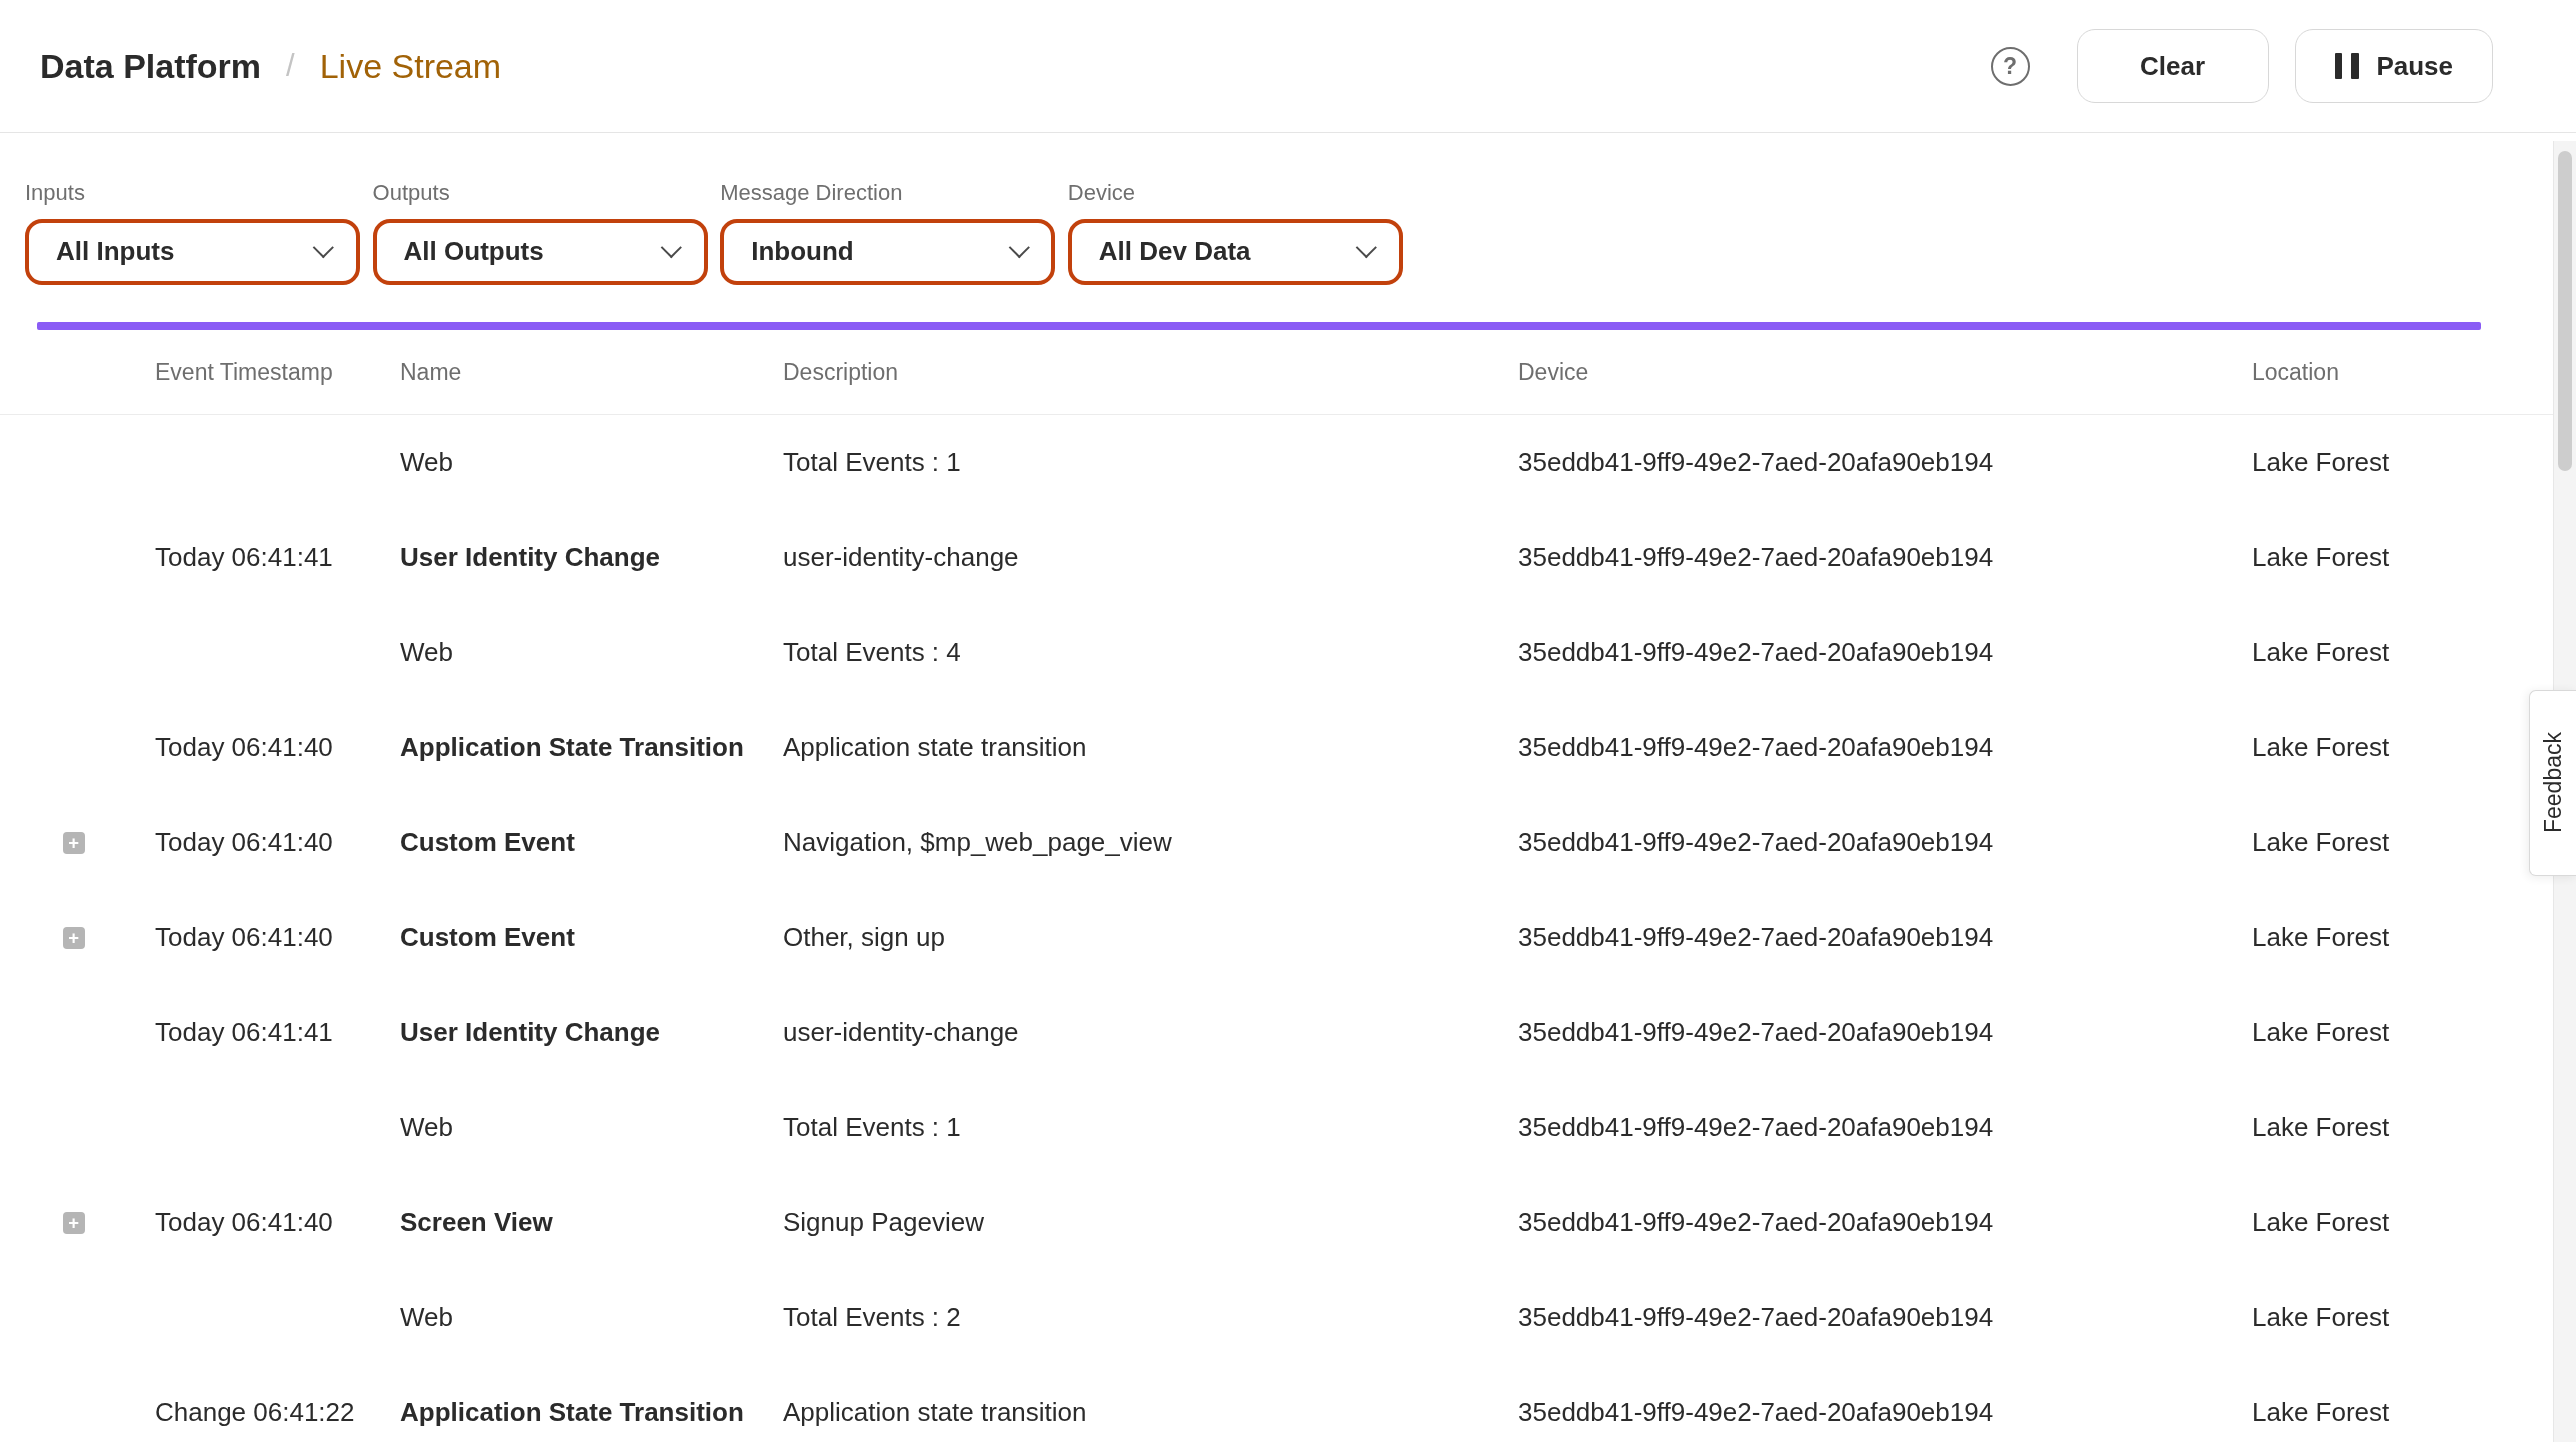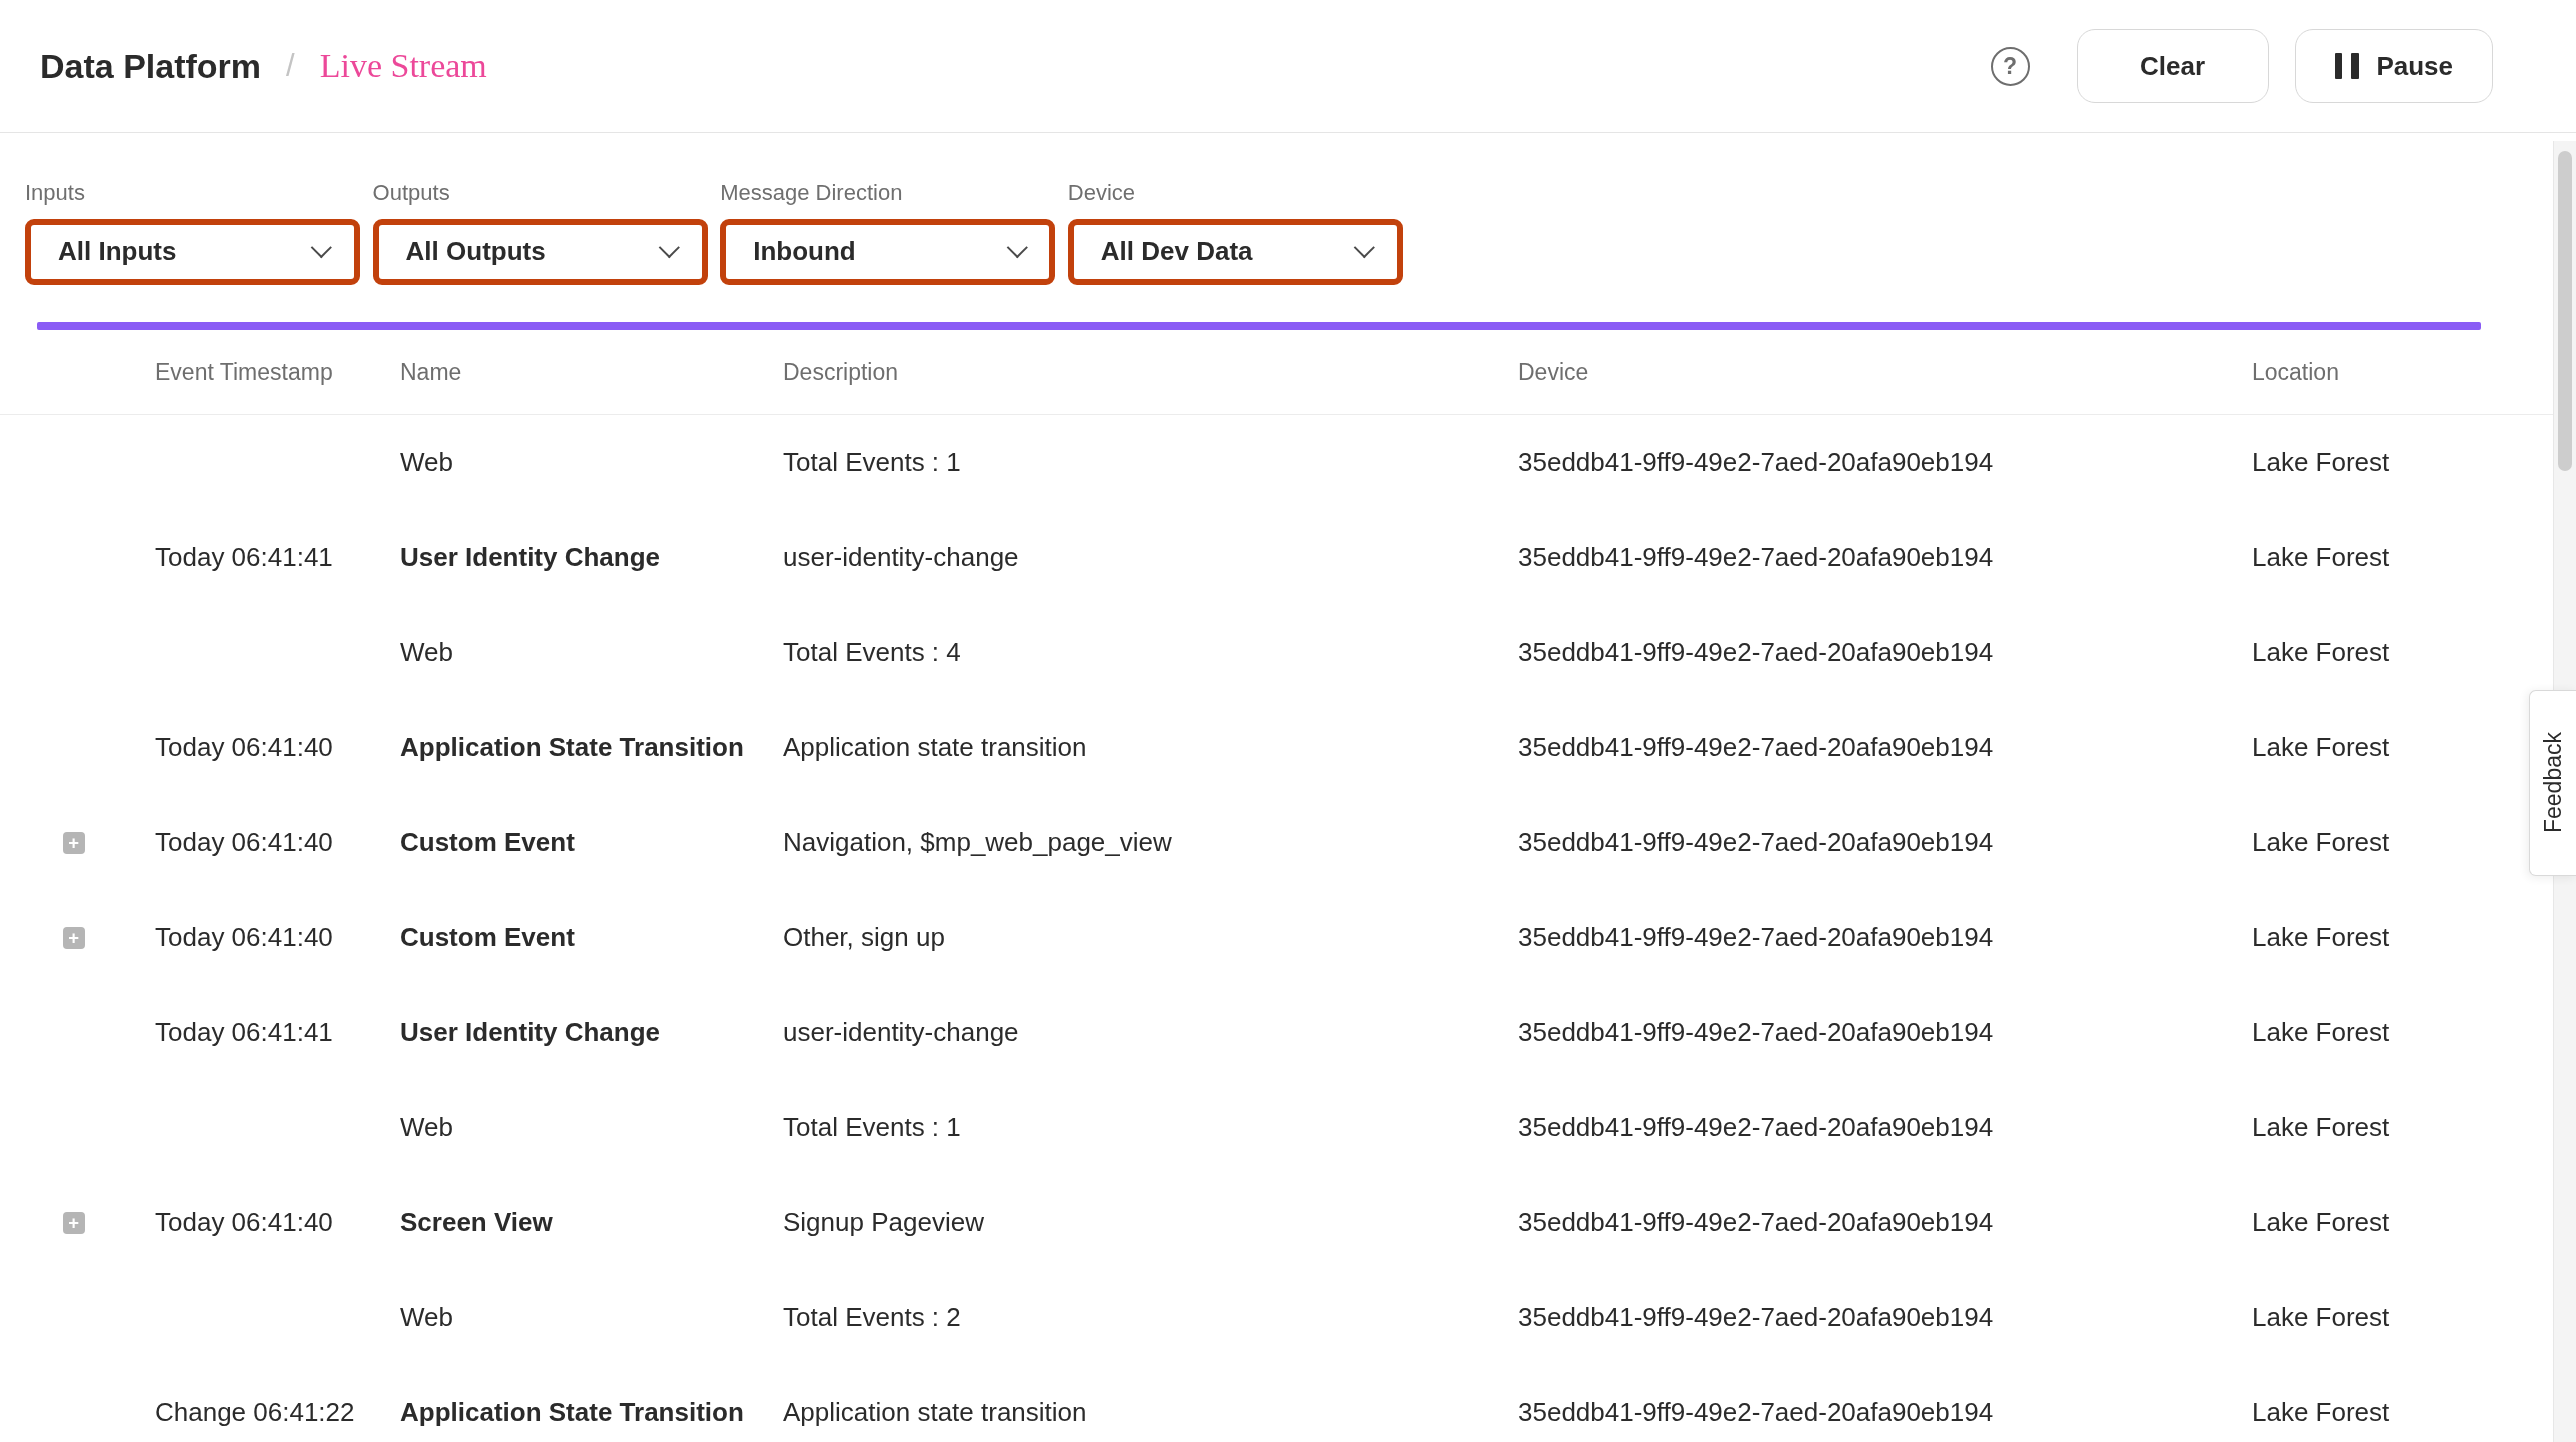--- a/index.html
+++ b/index.html
@@ -18,21 +18,21 @@
     display: flex;
     align-items: center;
     height: 133px;
     padding: 0 83px 0 40px;
     border-bottom: 1px solid #e5e5e5;
     background: #fff;
   }
   .breadcrumb { display: flex; align-items: center; gap: 25px; font-size: 34px; }
   .crumb-root { font-weight: 700; color: #2b2b2b; cursor: pointer; }
   .crumb-sep { color: #c4c4c4; font-weight: 400; font-size: 31px; }
-  .crumb-current { font-weight: 400; color: #ec4899; font-family: Liberation Serif, serif; }
+  .crumb-current { font-weight: 400; color: #a16207; }
 
   .help {
     margin-left: auto;
     margin-right: 47px;
     width: 39px; height: 39px;
     border: 2.4px solid #6e6e6e;
     border-radius: 50%;
     display: flex; align-items: center; justify-content: center;
     color: #6e6e6e; font-size: 23px; font-weight: 700;
     cursor: pointer;
@@ -55,22 +55,22 @@
   .btn + .btn { margin-left: 26px; }
   .pause-icon { display: inline-flex; gap: 8.7px; }
   .pause-icon i { display: block; width: 7.8px; height: 26px; background: #2b2b2b; border-radius: 1px; }
 
   
   .filters { padding: 47px 0 0 25px; display: flex; gap: 12.6px; }
   .filter { width: 335px; }
   .filter-label { font-size: 22px; line-height: 25px; color: #6f6f6f; margin-bottom: 13.6px; }
   .select {
     height: 66px;
-    border: 6px solid #c2410c;
-    border-radius: 9px;
+    border: 4px solid #c2410c;
+    border-radius: 17px;
     background: #fff;
     display: flex; align-items: center; justify-content: space-between;
     padding: 0 25px 0 27px;
     font-size: 26px; font-weight: 700;
     cursor: pointer;
   }
   .chevron {
     width: 14.6px; height: 14.6px;
     border-right: 2.9px solid #4a4a4a;
     border-bottom: 2.9px solid #4a4a4a;

